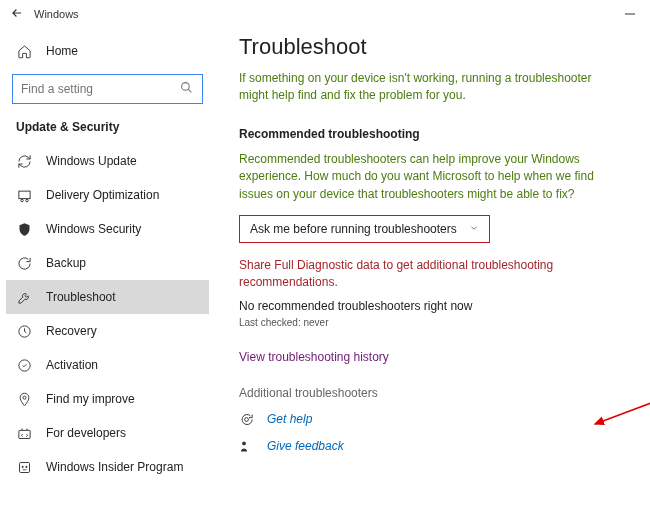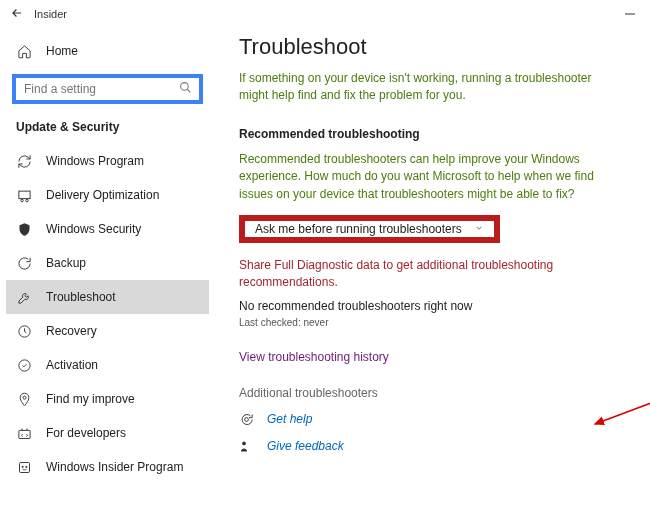--- a/index.html
+++ b/index.html
@@ -5,50 +5,50 @@
     * { box-sizing: border-box; margin: 0; padding: 0; }
     body { font-family: "Segoe UI", Arial, sans-serif; font-size: 12px; color: #222; width: 650px; height: 511px; background: #fff; overflow: hidden; position: relative; }
     .titlebar { display: flex; align-items: center; height: 28px; padding: 0 10px; font-size: 11px; color: #333; }
     .titlebar .back-icon { width: 16px; margin-right: 8px; }
     .minimize { position: absolute; right: 14px; top: 8px; width: 12px; height: 12px; }
     .app { display: flex; height: calc(100% - 28px); }
     .sidebar { width: 215px; padding: 6px 6px 6px 6px; }
     .sidebar-item { display: flex; align-items: center; height: 34px; padding: 0 10px; cursor: pointer; gap: 14px; font-size: 12px; }
     .sidebar-item .icon { width: 16px; display: flex; justify-content: center; align-items: center; color: #333; }
     .sidebar-item.selected { background: #d9d9d9; }
-    .search-box { display: flex; align-items: center; border: 4px solid #3b82f6; height: 30px; margin: 6px 6px 10px 6px; padding: 0 8px; background: #fff; }
+    .search-box { display: flex; align-items: center; border: 1px solid #3b82f6; height: 30px; margin: 6px 6px 10px 6px; padding: 0 8px; background: #fff; }
     .search-box input { border: none; outline: none; flex: 1; font-size: 12px; background: transparent; }
     .search-box .icon { width: 14px; color: #555; }
     .section-title { font-weight: 600; font-size: 12px; padding: 6px 10px 10px 10px; }
     .main { flex: 1; padding: 6px 20px 10px 24px; font-size: 12px; position: relative; }
     h1 { font-size: 22px; font-weight: 400; margin-bottom: 10px; }
     h2 { font-size: 12px; font-weight: 600; margin: 22px 0 10px 0; }
     p.body { font-size: 12px; color: #4d7c0f; margin-bottom: 6px; line-height: 1.45; max-width: 380px; }
-    .dropdown { display: inline-flex; align-items: center; border: 6px solid #b91c1c; height: 28px; padding: 0 10px; margin-top: 6px; gap: 12px; cursor: pointer; font-size: 12px; }
+    .dropdown { display: inline-flex; align-items: center; border: 1px solid #b91c1c; height: 28px; padding: 0 10px; margin-top: 6px; gap: 12px; cursor: pointer; font-size: 12px; }
     .dropdown .chev { color: #555; }
     .warning { color: #a4262c; margin-top: 14px; max-width: 380px; font-size: 12px; line-height: 1.4; }
     .status { margin-top: 8px; font-size: 12px; }
     .meta { font-size: 10px; color: #555; margin-top: 4px; }
     .link { color: #701a75; cursor: pointer; margin-top: 22px; display: block; font-size: 12px; }
     .subhead { color: #666; margin-top: 22px; font-size: 12px; }
     .help-row { display: flex; align-items: center; gap: 12px; margin-top: 12px; font-size: 12px; }
     .help-row .hicon { width: 16px; color: #333; display:flex; }
     .help-row .hlabel { color: #0067b8; cursor: pointer; font-style: italic; }
     svg.arrow-annot { position: absolute; left: 370px; top: 296px; pointer-events: none; }
   </style>
 </head>
 <body>
 
 <div class="titlebar">
   <span class="back-icon">
     <svg width="14" height="14" viewBox="0 0 24 24" fill="none" stroke="#333" stroke-width="2">
         <path d="M19 12H5M11 18l-6-6 6-6"></path>
       </svg>
   </span>
-  <span>Insider</span>
+  <span>Windows</span>
   <span class="minimize">
     <svg width="12" height="12" viewBox="0 0 12 12">
         <line x1="1" y1="6" x2="11" y2="6" stroke="#333" stroke-width="1"></line>
       </svg>
   </span>
 </div>
 
 <div class="app">
   <div class="sidebar">
     <div class="sidebar-item">
@@ -71,21 +71,21 @@
     </div>
 
     <div class="section-title">Update &amp; Security</div>
 
     <div class="sidebar-item">
       <span class="icon">
           <svg width="15" height="15" viewBox="0 0 24 24" fill="none" stroke="#333" stroke-width="1.5">
             <path d="M21 2v6h-6M3 22v-6h6M3 12a9 9 0 0 1 15-6.7L21 8M21 12a9 9 0 0 1-15 6.7L3 16"></path>
           </svg>
         </span>
-      <span>Windows Program</span>
+      <span>Windows Update</span>
     </div>
     <div class="sidebar-item">
       <span class="icon">
           <svg width="15" height="15" viewBox="0 0 24 24" fill="none" stroke="#333" stroke-width="1.5">
             <rect x="3" y="5" width="18" height="12"></rect>
             <circle cx="8" cy="20" r="2"></circle>
             <circle cx="16" cy="20" r="2"></circle>
           </svg>
         </span>
       <span>Delivery Optimization</span>

